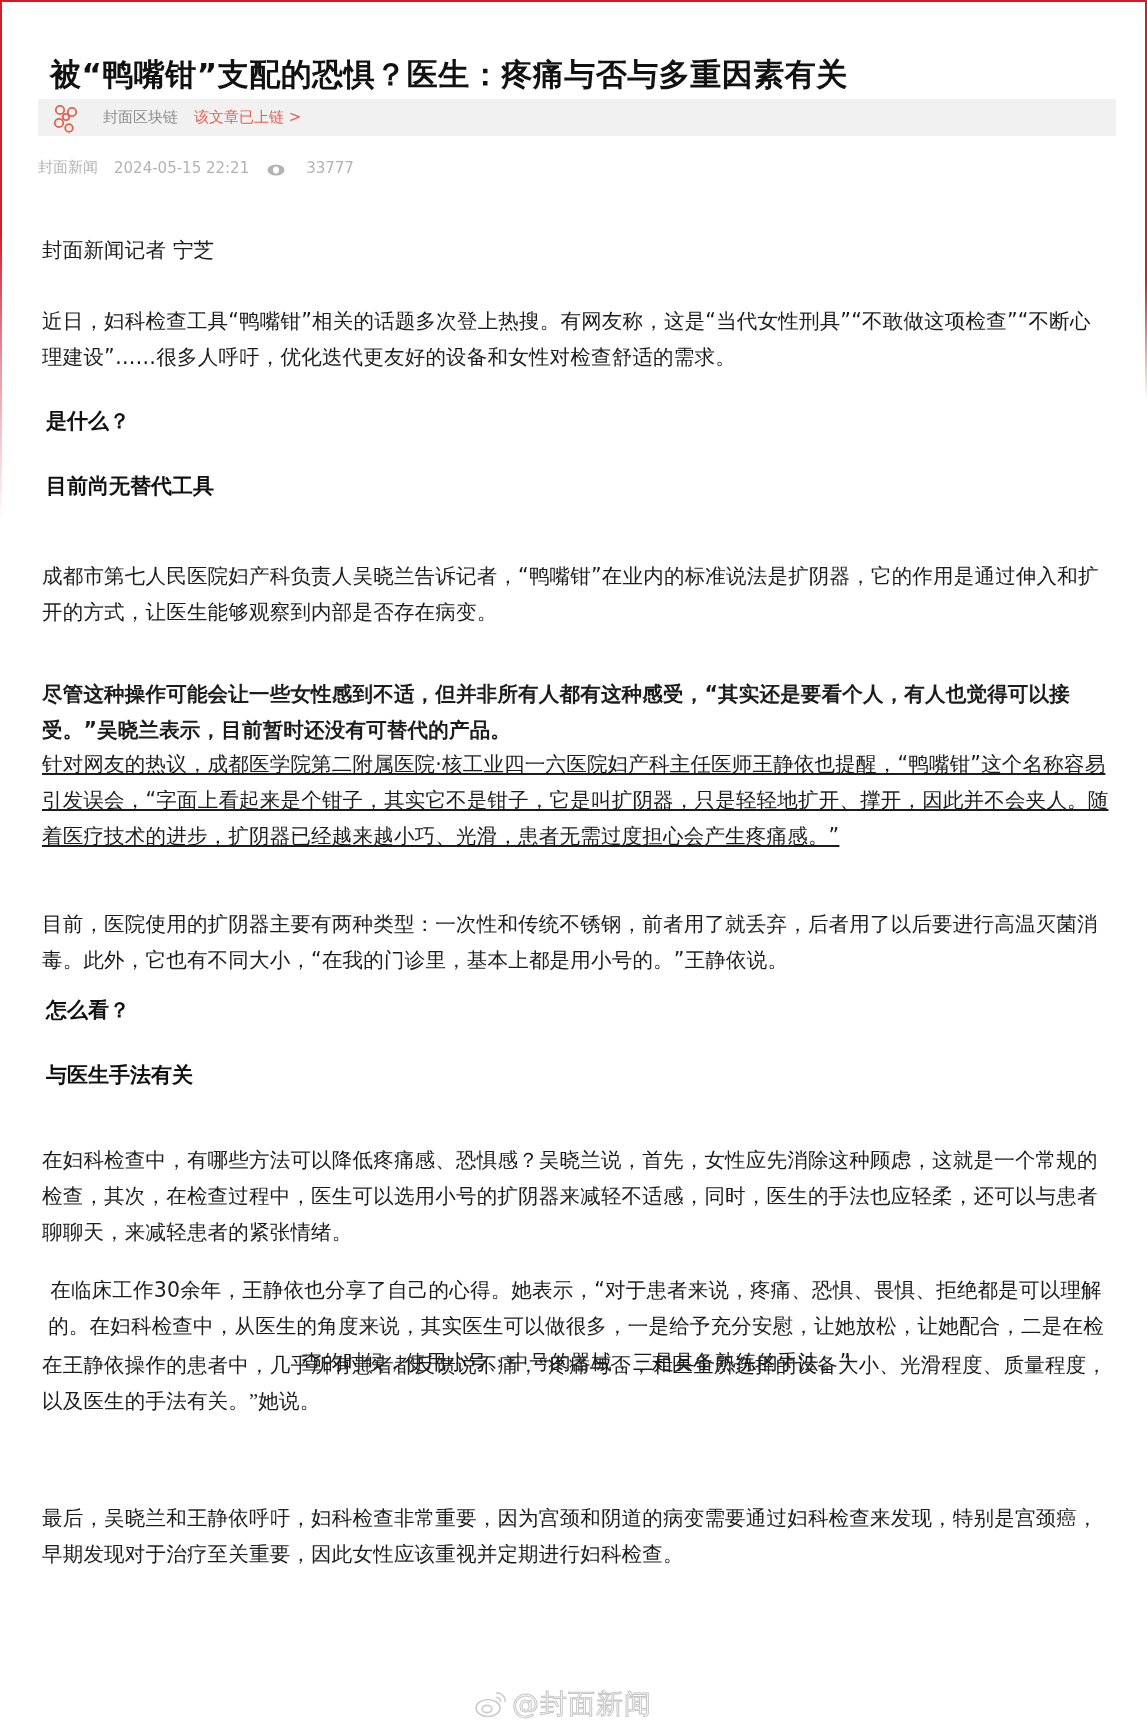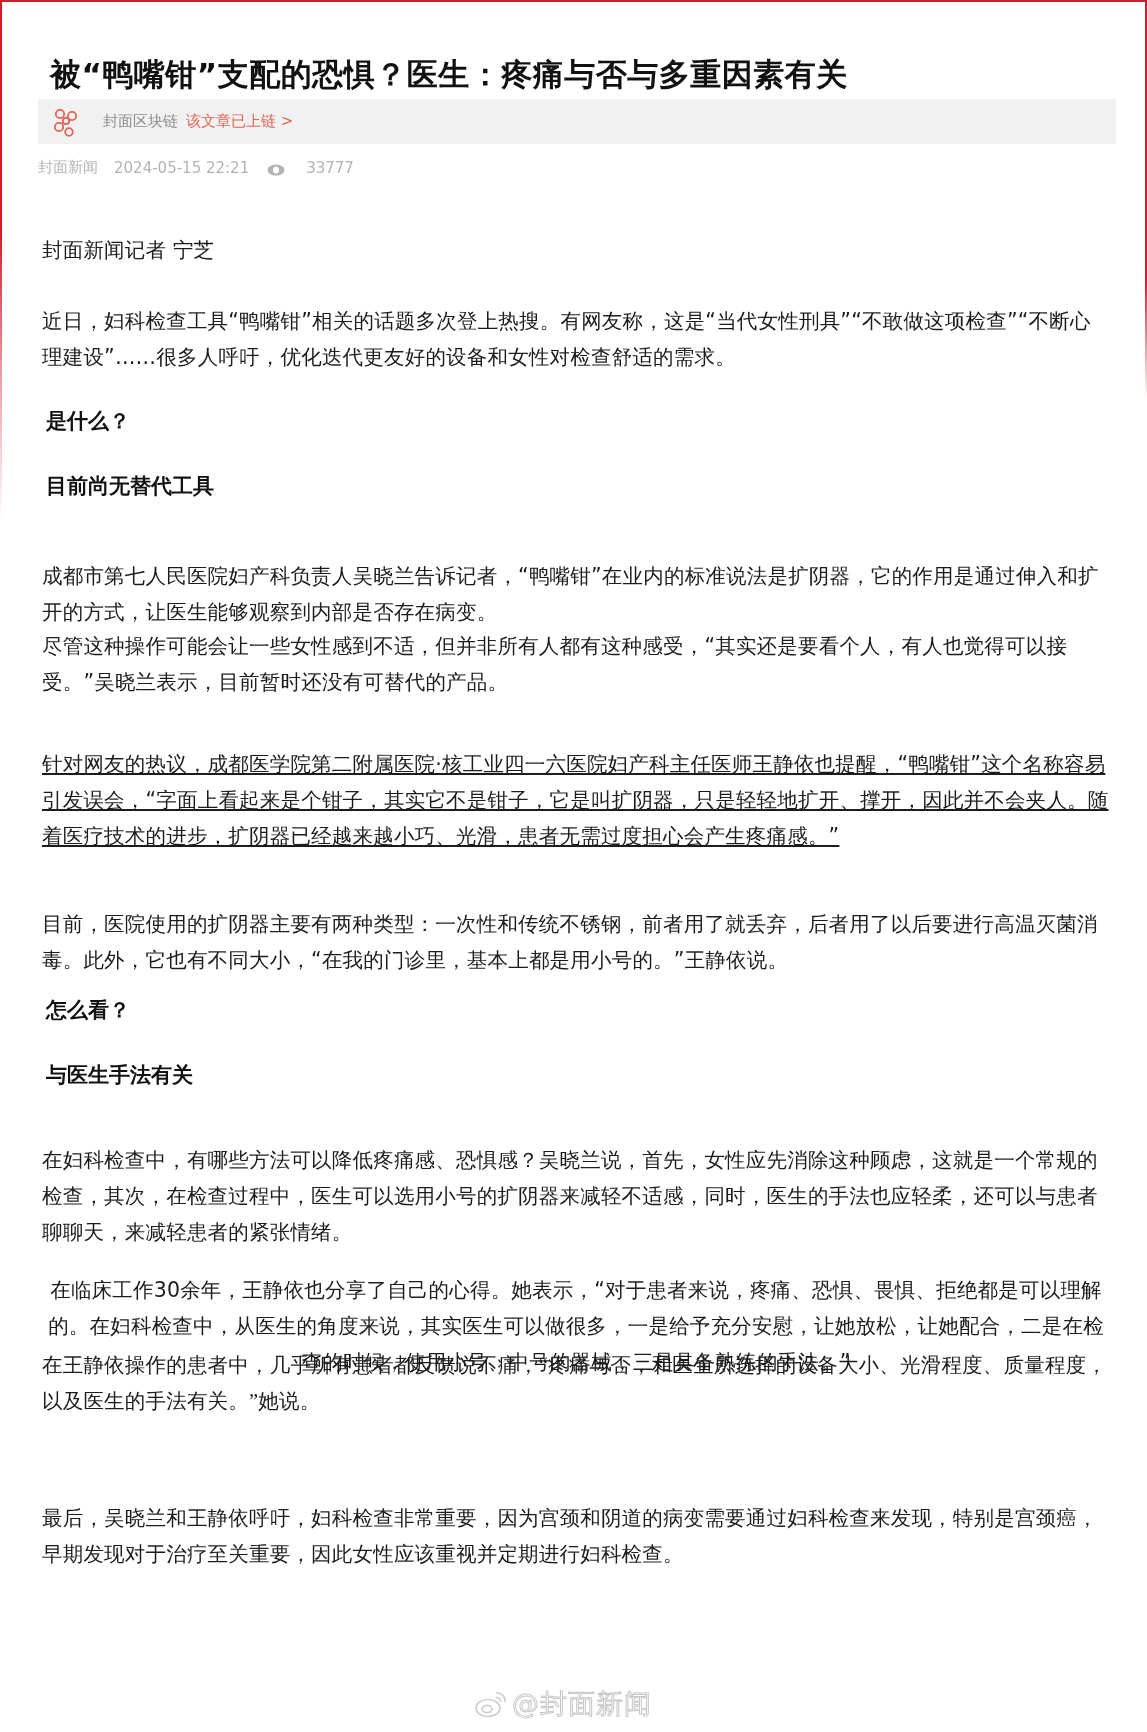--- a/index.html
+++ b/index.html
@@ -39,37 +39,37 @@
     margin: 12px;
     font-size: 31px;
     font-weight: bold;
     color: #111111;
     letter-spacing: 0.5px;
     white-space: nowrap;
   }
   .chain-bar {
     position: absolute;
     left: 0; top: 99px;
-    width: 1078px; height: 45px;
+    width: 1078px; height: 37px;
     background: #f1f1f1;
     display: flex;
     align-items: center;
   }
   .chain-icon {
     width: 32px; height: 32px;
     margin-left: 13px;
     display: inline-block;
   }
   .chain-name {
     margin-left: 20px;
     font-size: 15px;
     color: #8c8c8c;
   }
   .chain-link {
-    margin-left: 8px;
+    margin-left: 16px;
     font-size: 15px;
     color: #e0614f;
     text-decoration: none;
     cursor: pointer;
   }
   .meta {
     position: absolute;
     left: 0; top: 158px;
     font-size: 15px;
     color: #b3b3b3;
@@ -151,21 +151,21 @@
     </span>
     <span class="views">33777</span>
   </div>
 
   <div class="body-text">
     <p class="p" style="position:absolute;top:0;">封面新闻记者 宁芝</p>
     <p class="p" style="position:absolute;top:71px;">近日，妇科检查工具“鸭嘴钳”相关的话题多次登上热搜。有网友称，这是“当代女性刑具”“不敢做这项检查”“不断心理建设”……很多人呼吁，优化迭代更友好的设备和女性对检查舒适的需求。</p>
     <h2 class="h" style="position:absolute;top:167px;">是什么？</h2>
     <h3 class="h" style="position:absolute;top:232px;">目前尚无替代工具</h3>
     <p class="p" style="position:absolute;top:326px;">成都市第七人民医院妇产科负责人吴晓兰告诉记者，“鸭嘴钳”在业内的标准说法是扩阴器，它的作用是通过伸入和扩开的方式，让医生能够观察到内部是否存在病变。</p>
-    <p class="p" style="position:absolute;top:396px;">尽管这种操作可能会让一些女性感到不适，但并非所有人都有这种感受，“其实还是要看个人，有人也觉得可以接受。”吴晓兰表示，目前暂时还没有可替代的产品。</p>
+    <p class="p" style="position:absolute;top:444px;font-weight:bold;">尽管这种操作可能会让一些女性感到不适，但并非所有人都有这种感受，“其实还是要看个人，有人也觉得可以接受。”吴晓兰表示，目前暂时还没有可替代的产品。</p>
     <p class="p" style="position:absolute;top:514px;text-decoration:underline;">针对网友的热议，成都医学院第二附属医院·核工业四一六医院妇产科主任医师王静依也提醒，“鸭嘴钳”这个名称容易引发误会，“字面上看起来是个钳子，其实它不是钳子，它是叫扩阴器，只是轻轻地扩开、撑开，因此并不会夹人。随着医疗技术的进步，扩阴器已经越来越小巧、光滑，患者无需过度担心会产生疼痛感。”</p>
     <p class="p" style="position:absolute;top:674px;">目前，医院使用的扩阴器主要有两种类型：一次性和传统不锈钢，前者用了就丢弃，后者用了以后要进行高温灭菌消毒。此外，它也有不同大小，“在我的门诊里，基本上都是用小号的。”王静依说。</p>
     <h2 class="h" style="position:absolute;top:756px;">怎么看？</h2>
     <h3 class="h" style="position:absolute;top:821px;">与医生手法有关</h3>
     <p class="p" style="position:absolute;top:910px;">在妇科检查中，有哪些方法可以降低疼痛感、恐惧感？吴晓兰说，首先，女性应先消除这种顾虑，这就是一个常规的检查，其次，在检查过程中，医生可以选用小号的扩阴器来减轻不适感，同时，医生的手法也应轻柔，还可以与患者聊聊天，来减轻患者的紧张情绪。</p>
     <p class="p" style="position:absolute;top:1040px;text-align:center;">在临床工作30余年，王静依也分享了自己的心得。她表示，“对于患者来说，疼痛、恐惧、畏惧、拒绝都是可以理解的。在妇科检查中，从医生的角度来说，其实医生可以做很多，一是给予充分安慰，让她放松，让她配合，二是在检查的时候，使用小号、中号的器械，三是具备熟练的手法。”</p>
     <p class="p" style="position:absolute;top:1115px;font-family:Liberation Serif, serif;">在王静依操作的患者中，几乎所有患者都反馈说不痛，“疼痛与否，和医生所选择的设备大小、光滑程度、质量程度，以及医生的手法有关。”她说。</p>
     <p class="p" style="position:absolute;top:1268px;">最后，吴晓兰和王静依呼吁，妇科检查非常重要，因为宫颈和阴道的病变需要通过妇科检查来发现，特别是宫颈癌，早期发现对于治疗至关重要，因此女性应该重视并定期进行妇科检查。</p>
   </div>
 </div>

